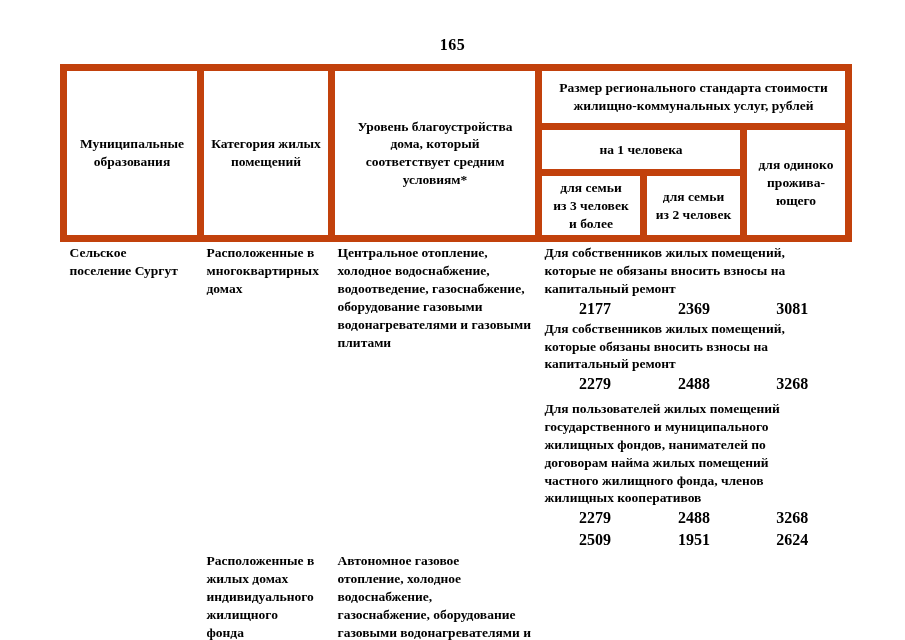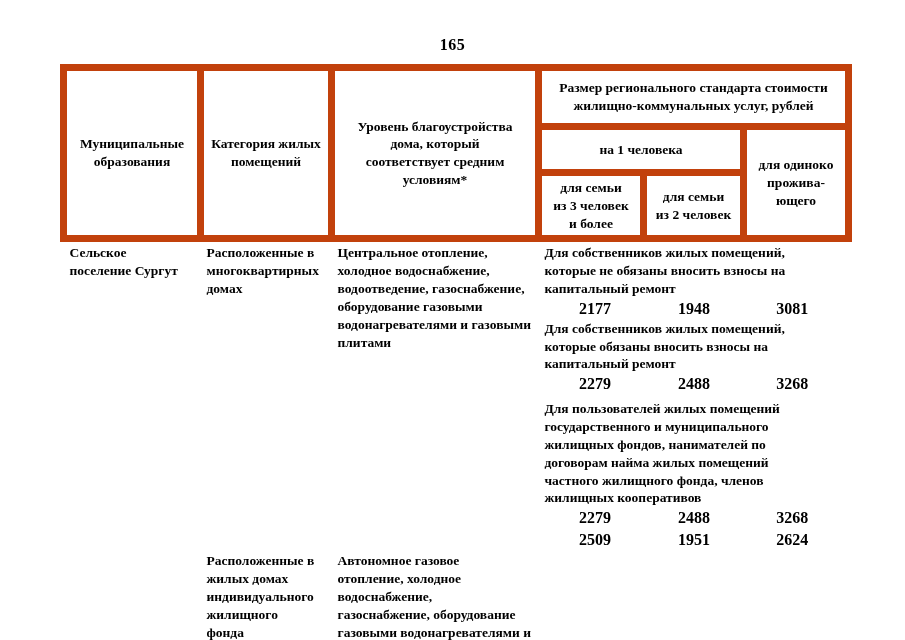--- a/index.html
+++ b/index.html
@@ -187,21 +187,21 @@
 водонагревателями и газовыми
 плитами</span>
           </td>
           <td class="amounts-cell" colspan="3">
 
             <span class="amount-note">Для собственников жилых помещений,
 которые не обязаны вносить взносы на
 капитальный ремонт</span>
             <div class="amount-row">
               <span class="amt-a">2177</span>
-              <span class="amt-b">1948</span>
+              <span class="amt-b">2369</span>
               <span class="amt-c">3081</span>
             </div>
 
             <span class="amount-note">Для собственников  жилых помещений,
 которые обязаны вносить взносы на
 капитальный ремонт</span>
             <div class="amount-row">
               <span class="amt-a">2279</span>
               <span class="amt-b">2488</span>
               <span class="amt-c">3268</span>

